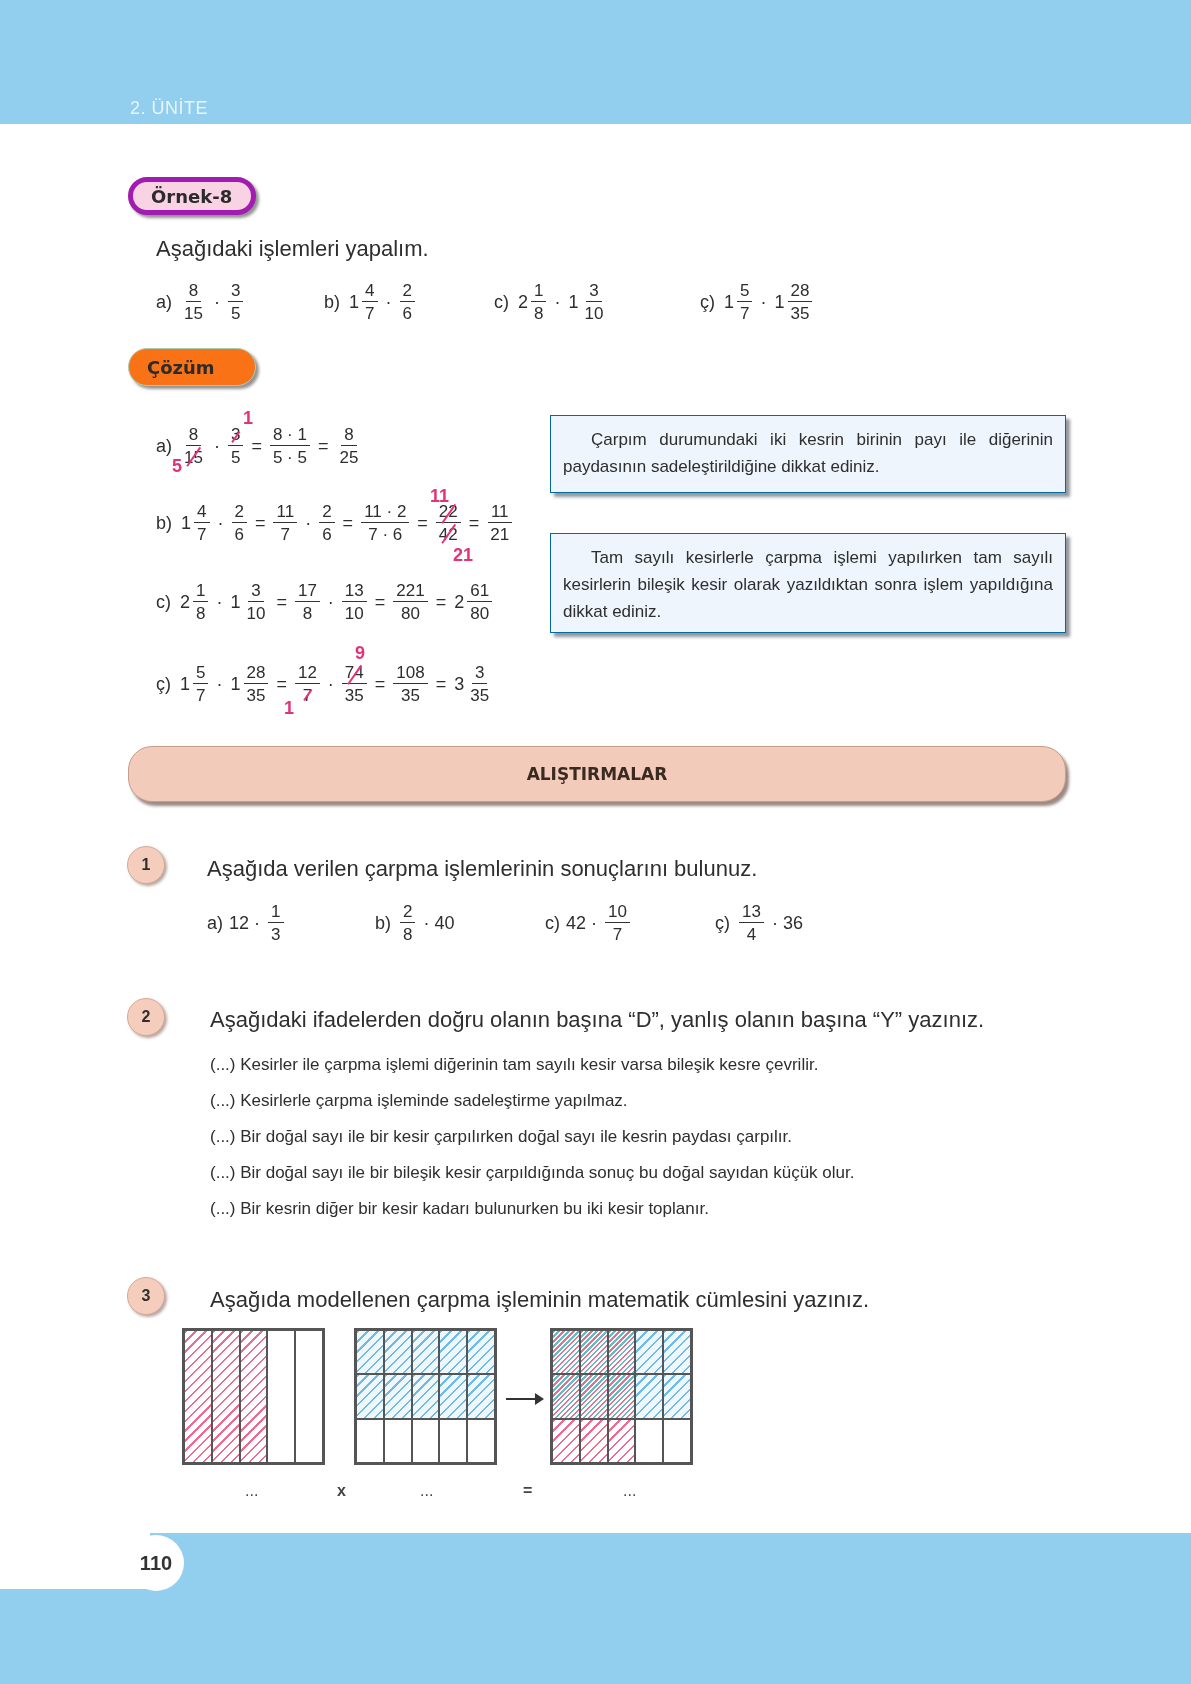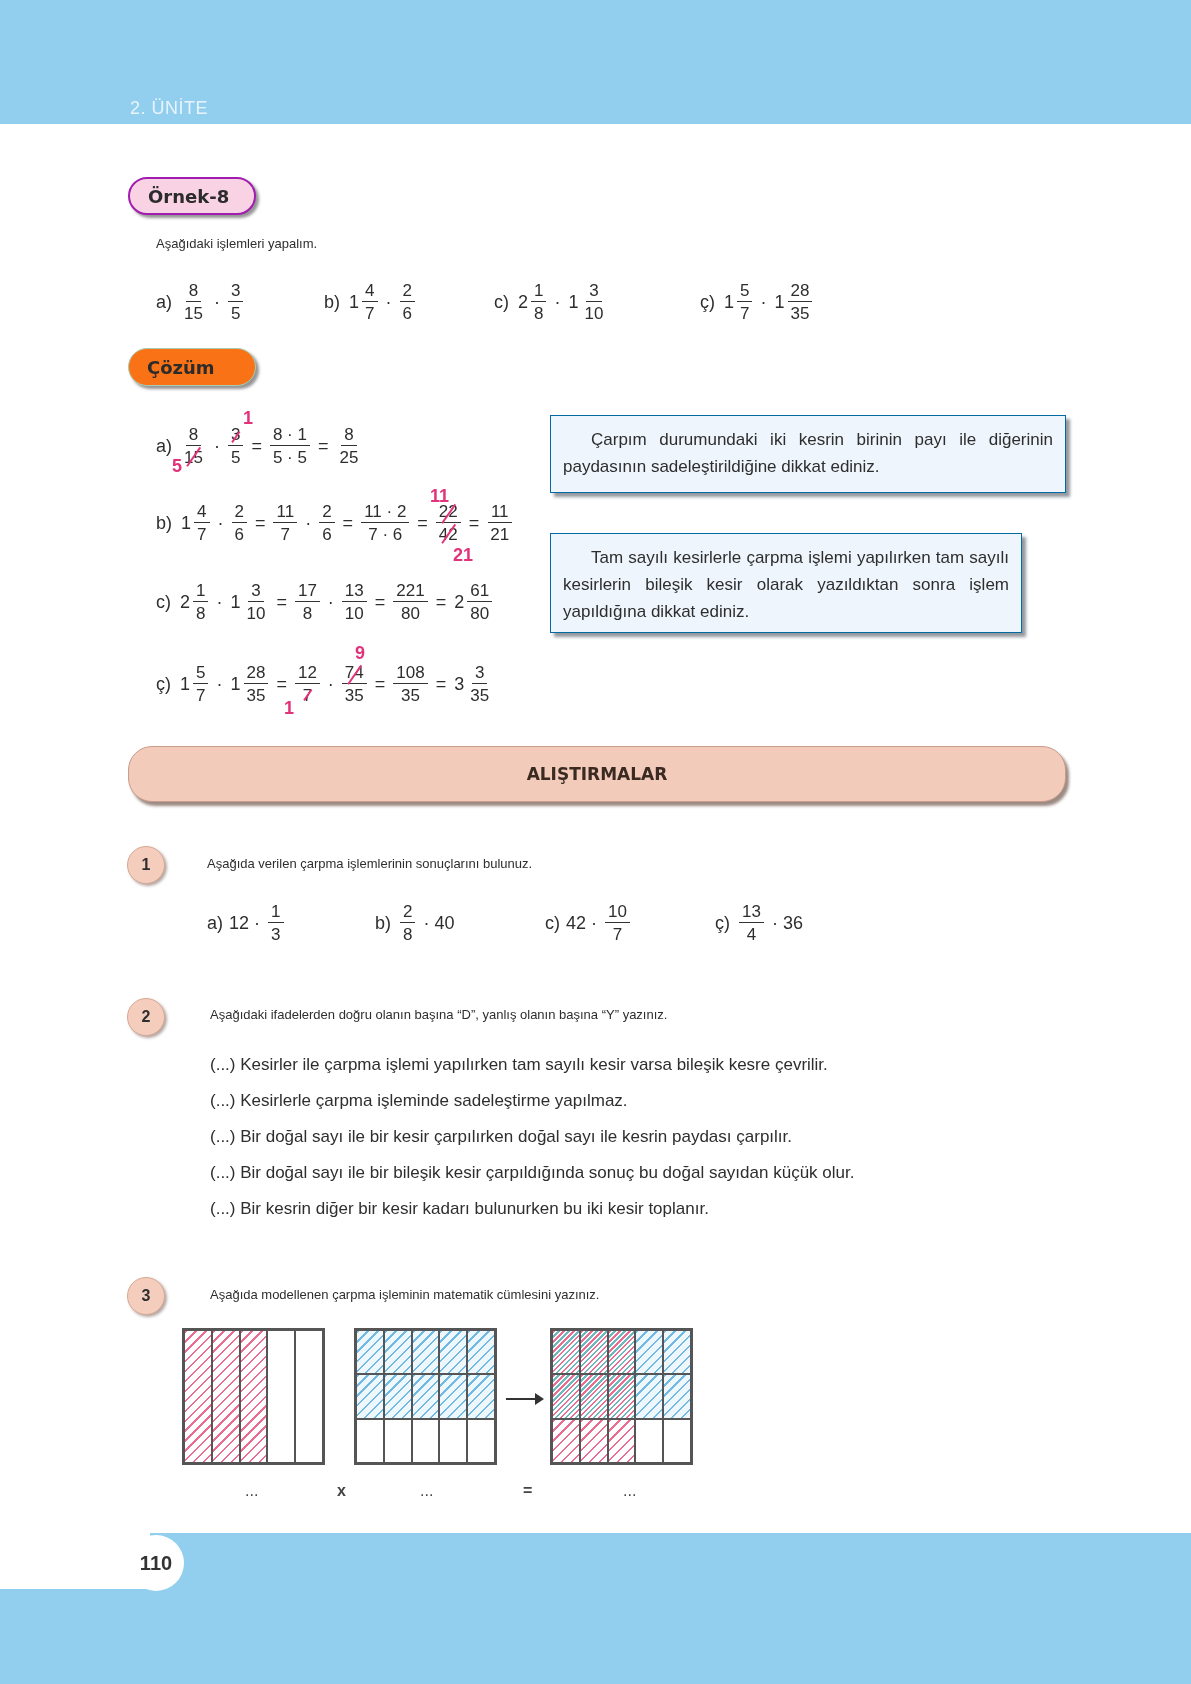--- a/index.html
+++ b/index.html
@@ -7,40 +7,40 @@
   body { position: relative; font-family: "Liberation Sans", "DejaVu Sans", sans-serif; color: #2a2a2a; }
 
   .top-band { position: absolute; left: 0; top: 0; width: 1191px; height: 124px; background: #92cfee; }
   .unit-label { position: absolute; left: 130px; top: 98px; font-size: 18px; font-weight: normal; color: #e8f4fb; letter-spacing: 0.5px; }
 
   .bottom-band { position: absolute; left: 0; top: 1533px; width: 1191px; height: 151px; background: #92cfee; }
   .bottom-left-white { position: absolute; left: 0; top: 1533px; width: 150px; height: 56px; background: #ffffff; }
   .page-number { position: absolute; left: 128px; top: 1535px; width: 56px; height: 56px; border-radius: 50%; background: #ffffff; display: flex; align-items: center; justify-content: center; font-size: 20px; color: #333; font-weight: bold; text-align: center; }
 
   .badge { position: absolute; height: 38px; border-radius: 19px; display: flex; align-items: center; padding-left: 18px; font-family: "DejaVu Sans", sans-serif; font-weight: bold; font-size: 18px; color: #2b2b2b; box-shadow: 3px 3px 3px rgba(60,60,60,0.55); }
-  .badge-example { left: 128px; top: 177px; width: 128px; background: #f9d3e3; border: 2px solid #a21caf; }
+  .badge-example { left: 128px; top: 177px; width: 128px; background: #f9d3e3; border: 5px solid #a21caf; }
   .badge-solution { left: 128px; top: 348px; width: 128px; background: #f97316; border: 1px solid #a9cbb2; }
 
-  .text { position: absolute; font-size: 13px; color: #2e2e2e; white-space: nowrap; }
+  .text { position: absolute; font-size: 22px; color: #2e2e2e; white-space: nowrap; }
 
   .math { position: absolute; display: flex; align-items: center; font-size: 18px; color: #2e2e2e; white-space: nowrap; }
   .frac { display: inline-flex; flex-direction: column; align-items: center; margin: 0 3px; line-height: 1; position: relative; }
   .frac .num { padding: 0 3px 2px; border-bottom: 1.5px solid #333; font-size: 17px; }
   .frac .den { padding: 3px 3px 0; font-size: 17px; }
   .op { margin: 0 5px; }
   .whole { margin-left: 3px; }
   .label { margin-right: 6px; }
 
   .red { color: #e2337a; font-weight: bold; font-size: 18px; position: absolute; }
   .strike { position: relative; }
   .strike::after { content: ""; position: absolute; left: 1px; right: 1px; top: 50%; height: 1.5px; background: #e2337a; transform: rotate(-55deg); }
 
   .note { position: absolute; background: #eef5fc; border: 1px solid #0369a1; box-shadow: 4px 4px 3px rgba(60,70,80,0.55); font-size: 17px; line-height: 27px; color: #2e2e2e; padding: 10px 12px; text-align: justify; }
   .note-1 { left: 550px; top: 415px; width: 516px; height: 78px; }
-  .note-2 { left: 550px; top: 533px; width: 472px; height: 100px; }
+  .note-2 { left: 550px; top: 533px; width: 516px; height: 100px; }
 
   .section-banner { position: absolute; left: 128px; top: 746px; width: 938px; height: 56px; background: #f2cbbb; border: 1px solid #c99c8a; border-radius: 24px; box-shadow: 3px 4px 3px rgba(90,60,50,0.6); display: flex; align-items: center; justify-content: center; font-family: "DejaVu Sans", sans-serif; font-weight: bold; font-size: 17px; color: #3a2a22; }
 
   .qnum { position: absolute; width: 38px; height: 38px; border-radius: 50%; background: #f4cdbd; border: 1px solid #d8a994; box-shadow: 2px 2px 3px rgba(90,60,50,0.45); display: flex; align-items: center; justify-content: center; font-weight: bold; font-size: 16px; color: #2e2e2e; }
 
   .tf-item { position: absolute; left: 210px; font-size: 17px; color: #2e2e2e; white-space: nowrap; }
 
   .grid { position: absolute; border: 2px solid #555; display: grid; }
   .grid .cell { border: 1px solid #555; }
   .hatch-pink { background: repeating-linear-gradient(135deg, rgba(226,60,110,0.75) 0 1.6px, transparent 1.6px 7px); }
@@ -307,21 +307,21 @@
   <span class="frac">
       <span class="num">13</span>
       <span class="den">4</span>
     </span>
   <span class="op">·</span>
   <span>36</span>
 </div>
 
 <div class="qnum" style="left:127px; top:998px;">2</div>
 <div class="text" style="left:210px; top:1007px;">Aşağıdaki ifadelerden doğru olanın başına “D”, yanlış olanın başına “Y” yazınız.</div>
-<div class="tf-item" style="top:1055px;">(...) Kesirler ile çarpma işlemi yapılırken tam sayılı kesir varsa bileşik kesre çevrilir.</div>
+<div class="tf-item" style="top:1055px;">(...) Kesirler ile çarpma işlemi diğerinin tam sayılı kesir varsa bileşik kesre çevrilir.</div>
 <div class="tf-item" style="top:1091px;">(...) Kesirlerle çarpma işleminde sadeleştirme yapılmaz.</div>
 <div class="tf-item" style="top:1127px;">(...) Bir doğal sayı ile bir kesir çarpılırken doğal sayı ile kesrin paydası çarpılır.</div>
 <div class="tf-item" style="top:1163px;">(...) Bir doğal sayı ile bir bileşik kesir çarpıldığında sonuç bu doğal sayıdan küçük olur.</div>
 <div class="tf-item" style="top:1199px;">(...) Bir kesrin diğer bir kesir kadarı bulunurken bu iki kesir toplanır.</div>
 
 <div class="qnum" style="left:127px; top:1277px;">3</div>
 <div class="text" style="left:210px; top:1287px;">Aşağıda modellenen çarpma işleminin matematik cümlesini yazınız.</div>
 
 <div class="grid" style="left:182px; top:1328px; width:143px; height:137px; grid-template-columns: repeat(5, 1fr); grid-template-rows: 1fr;">
   <div class="cell hatch-pink"></div>

